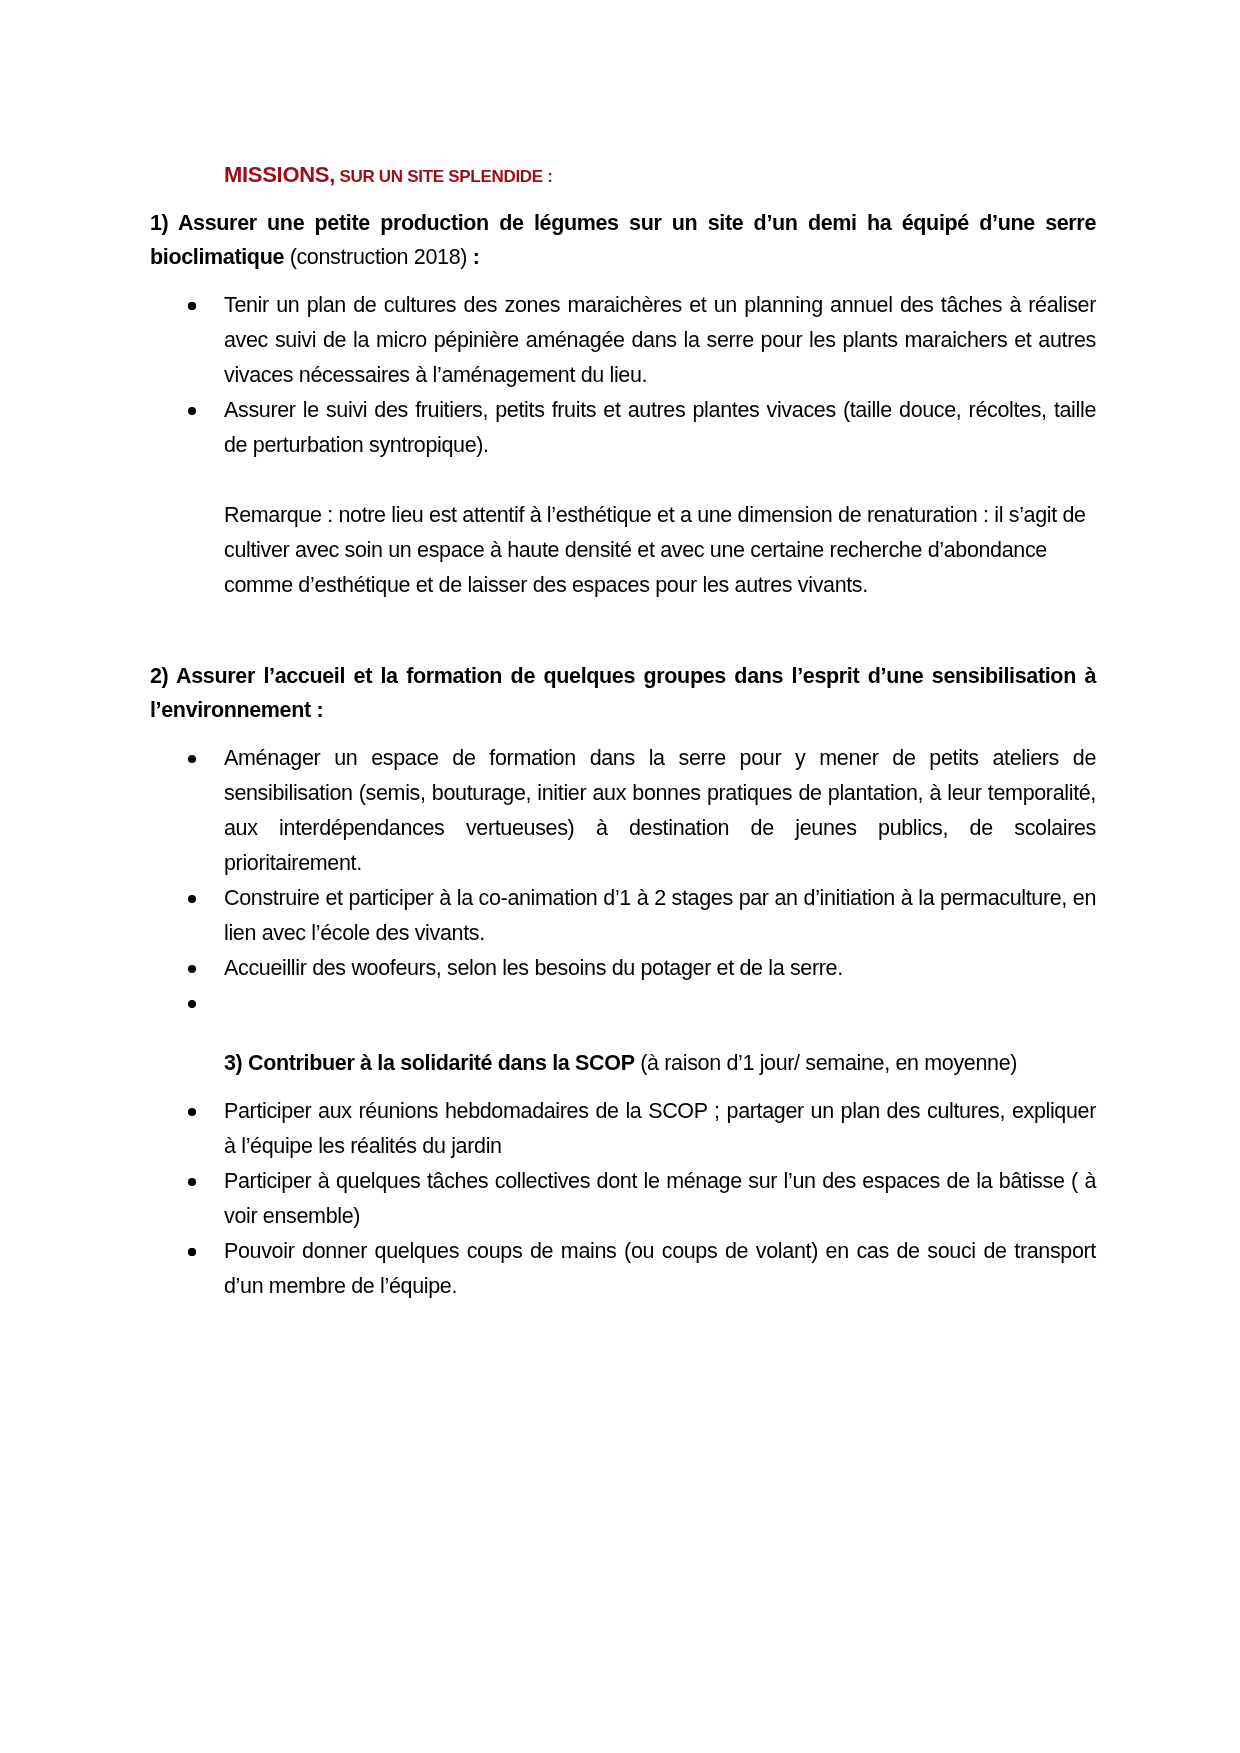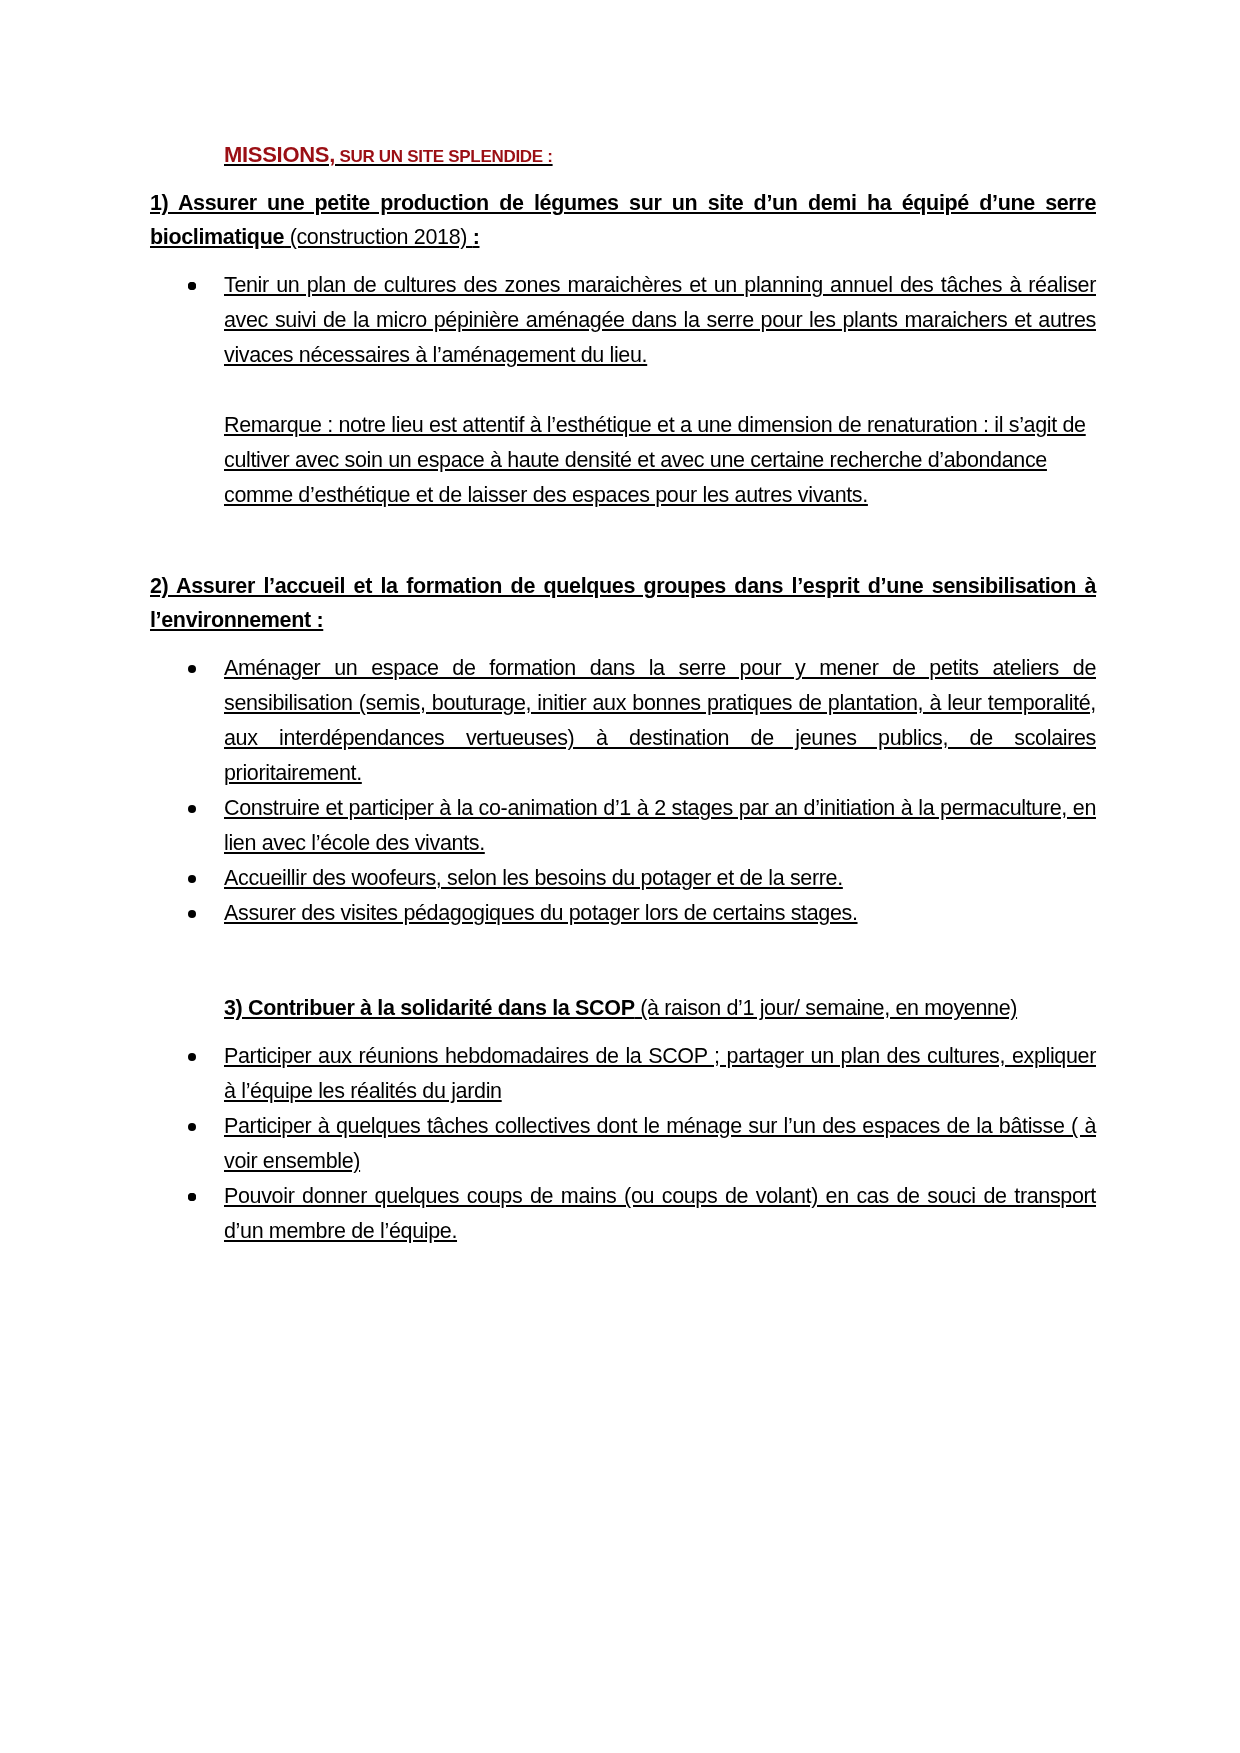--- a/index.html
+++ b/index.html
@@ -18,26 +18,25 @@
     .page {
       position: absolute;
       left: 0;
       top: 0;
       width: 1240px;
       height: 1753px;
     }
     .content {
       position: absolute;
       left: 150px;
-      top: 140px;
+      top: 160px;
       width: 946px;
       font-size: 21.5px;
       line-height: 35px;
       letter-spacing: -0.35px;
-      text-decoration: underline;
     }
     .title {
       margin: 0 0 14px 74px;
       color: #9b0f14;
       font-weight: bold;
       line-height: 30px;
       letter-spacing: -0.3px;
     }
     .title .big { font-size: 22px; }
     .title .small { font-size: 17px; }
@@ -87,31 +86,32 @@
       <span class="big">MISSIONS,</span><span class="small"> SUR UN SITE SPLENDIDE :</span>
     </p>
 
     <div>
       <p class="section-heading">
         <span>1) Assurer une petite production de légumes sur un site d’un demi ha équipé d’une serre bioclimatique</span><span class="normal"> (construction 2018) </span><span>:</span>
       </p>
       <ul class="bullets">
         <li><span class="bullet"></span></li>
         <li><span class="bullet"></span><span>Tenir un plan de cultures des zones maraichères et un planning annuel des tâches à réaliser avec suivi de la micro pépinière aménagée dans la serre pour les plants maraichers et autres vivaces nécessaires à l’aménagement du lieu.</span></li>
+        <li><span class="bullet"></span><span>Assurer le suivi des fruitiers, petits fruits et autres plantes vivaces (taille douce, récoltes, taille de perturbation syntropique).</span></li>
       </ul>
       <p class="remark">Remarque : notre lieu est attentif à l’esthétique et a une dimension de renaturation : il s’agit de cultiver avec soin un espace à haute densité et avec une certaine recherche d’abondance comme d’esthétique et de laisser des espaces pour les autres vivants.</p>
     </div>
 
     <div class="section-2">
       <p class="section-heading">2) Assurer l’accueil et la formation de quelques groupes dans l’esprit d’une sensibilisation à l’environnement :</p>
       <ul class="bullets">
         <li><span class="bullet"></span><span>Aménager un espace de formation dans la serre pour y mener de petits ateliers de sensibilisation (semis, bouturage, initier aux bonnes pratiques de plantation, à leur temporalité, aux interdépendances vertueuses) à destination de jeunes publics, de scolaires prioritairement.</span></li>
         <li><span class="bullet"></span><span>Construire et participer à la co-animation d’1 à 2 stages par an d’initiation à la permaculture, en lien avec l’école des vivants.</span></li>
         <li><span class="bullet"></span><span>Accueillir des woofeurs, selon les besoins du potager et de la serre.</span></li>
-        <li><span class="bullet"></span><span>Assurer des visites pédagogiques du potager lors de certains stages.</span></li>
+        <li><span class="bullet"></span></li>
       </ul>
     </div>
 
     <div>
       <p class="section-heading section-3">
         <span>3) Contribuer à la solidarité dans la SCOP</span><span class="normal"> (à raison d’1 jour/ semaine, en moyenne)</span>
       </p>
       <ul class="bullets section-3-list">
         <li><span class="bullet"></span><span>Participer aux réunions hebdomadaires de la SCOP ; partager un plan des cultures, expliquer à l’équipe les réalités du jardin</span></li>
         <li><span class="bullet"></span><span>Participer à quelques tâches collectives dont le ménage sur l’un des espaces de la bâtisse ( à voir ensemble)</span></li>

